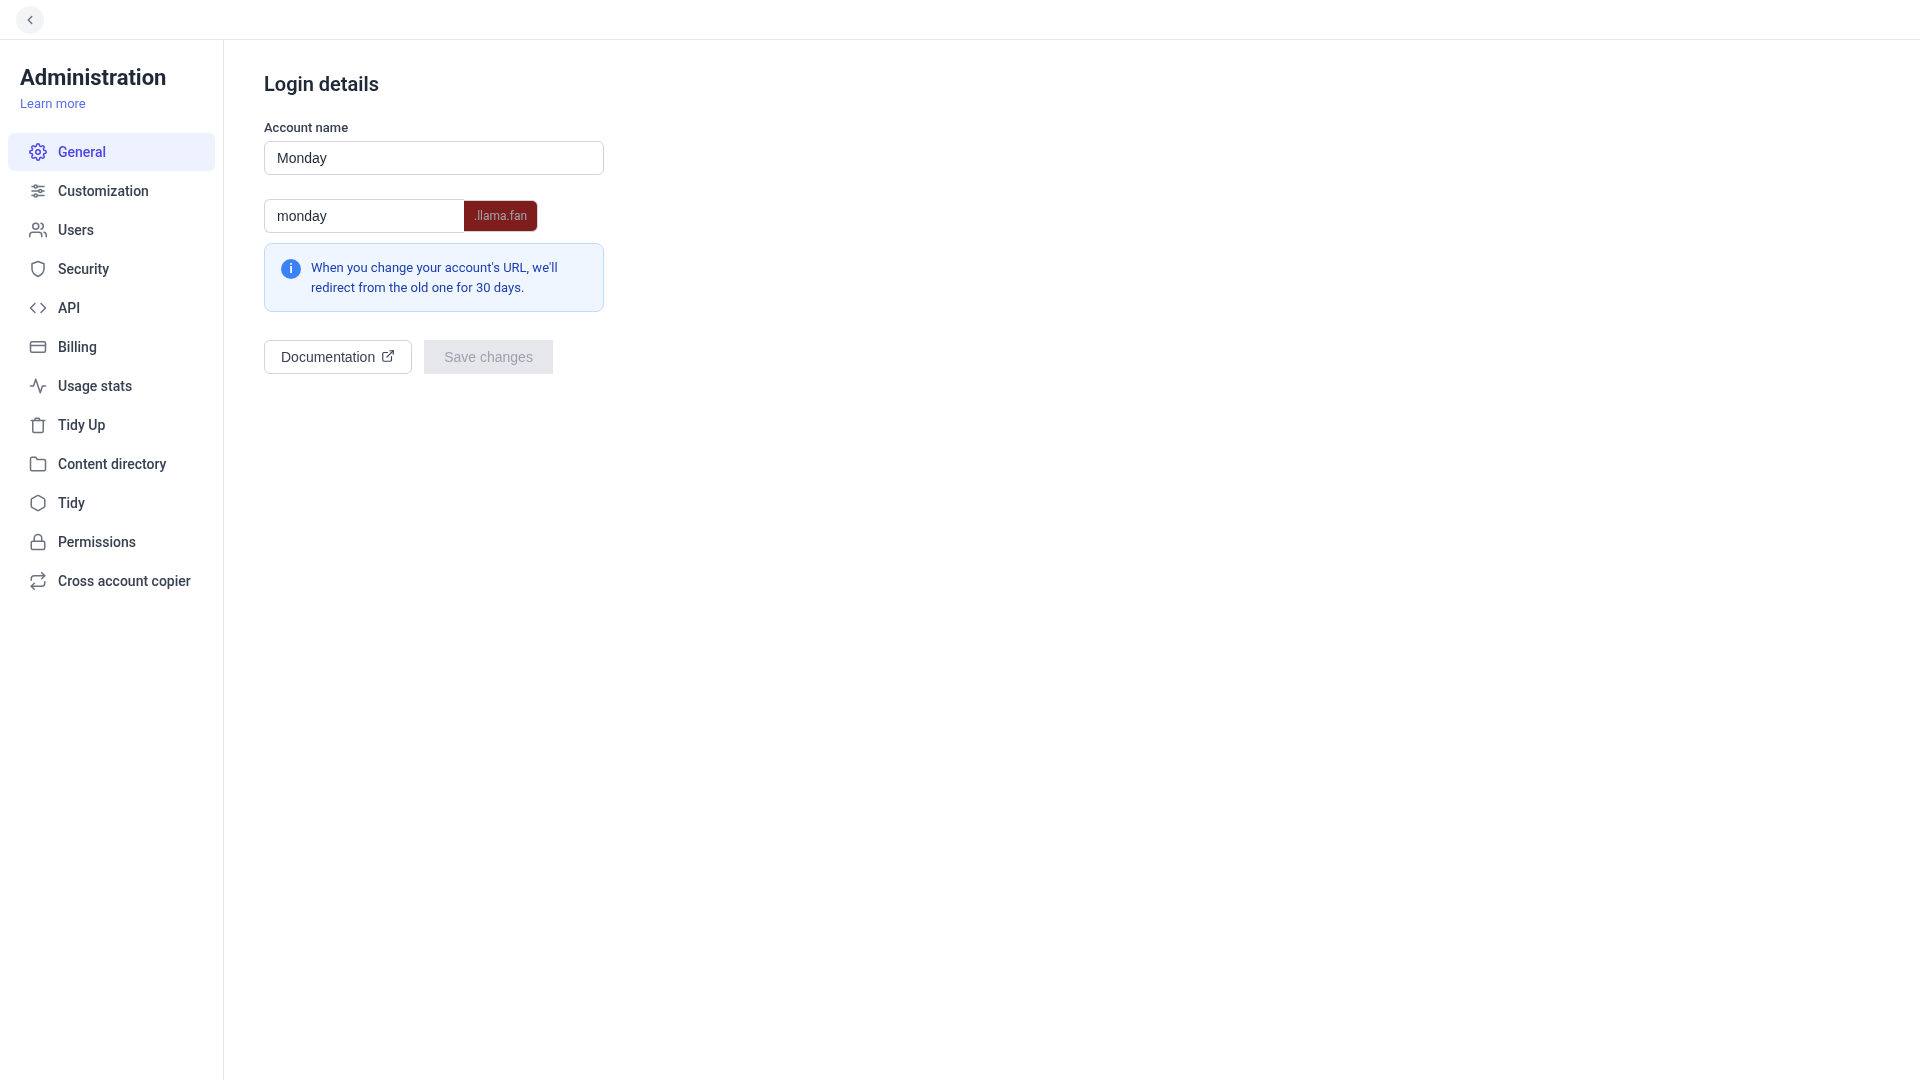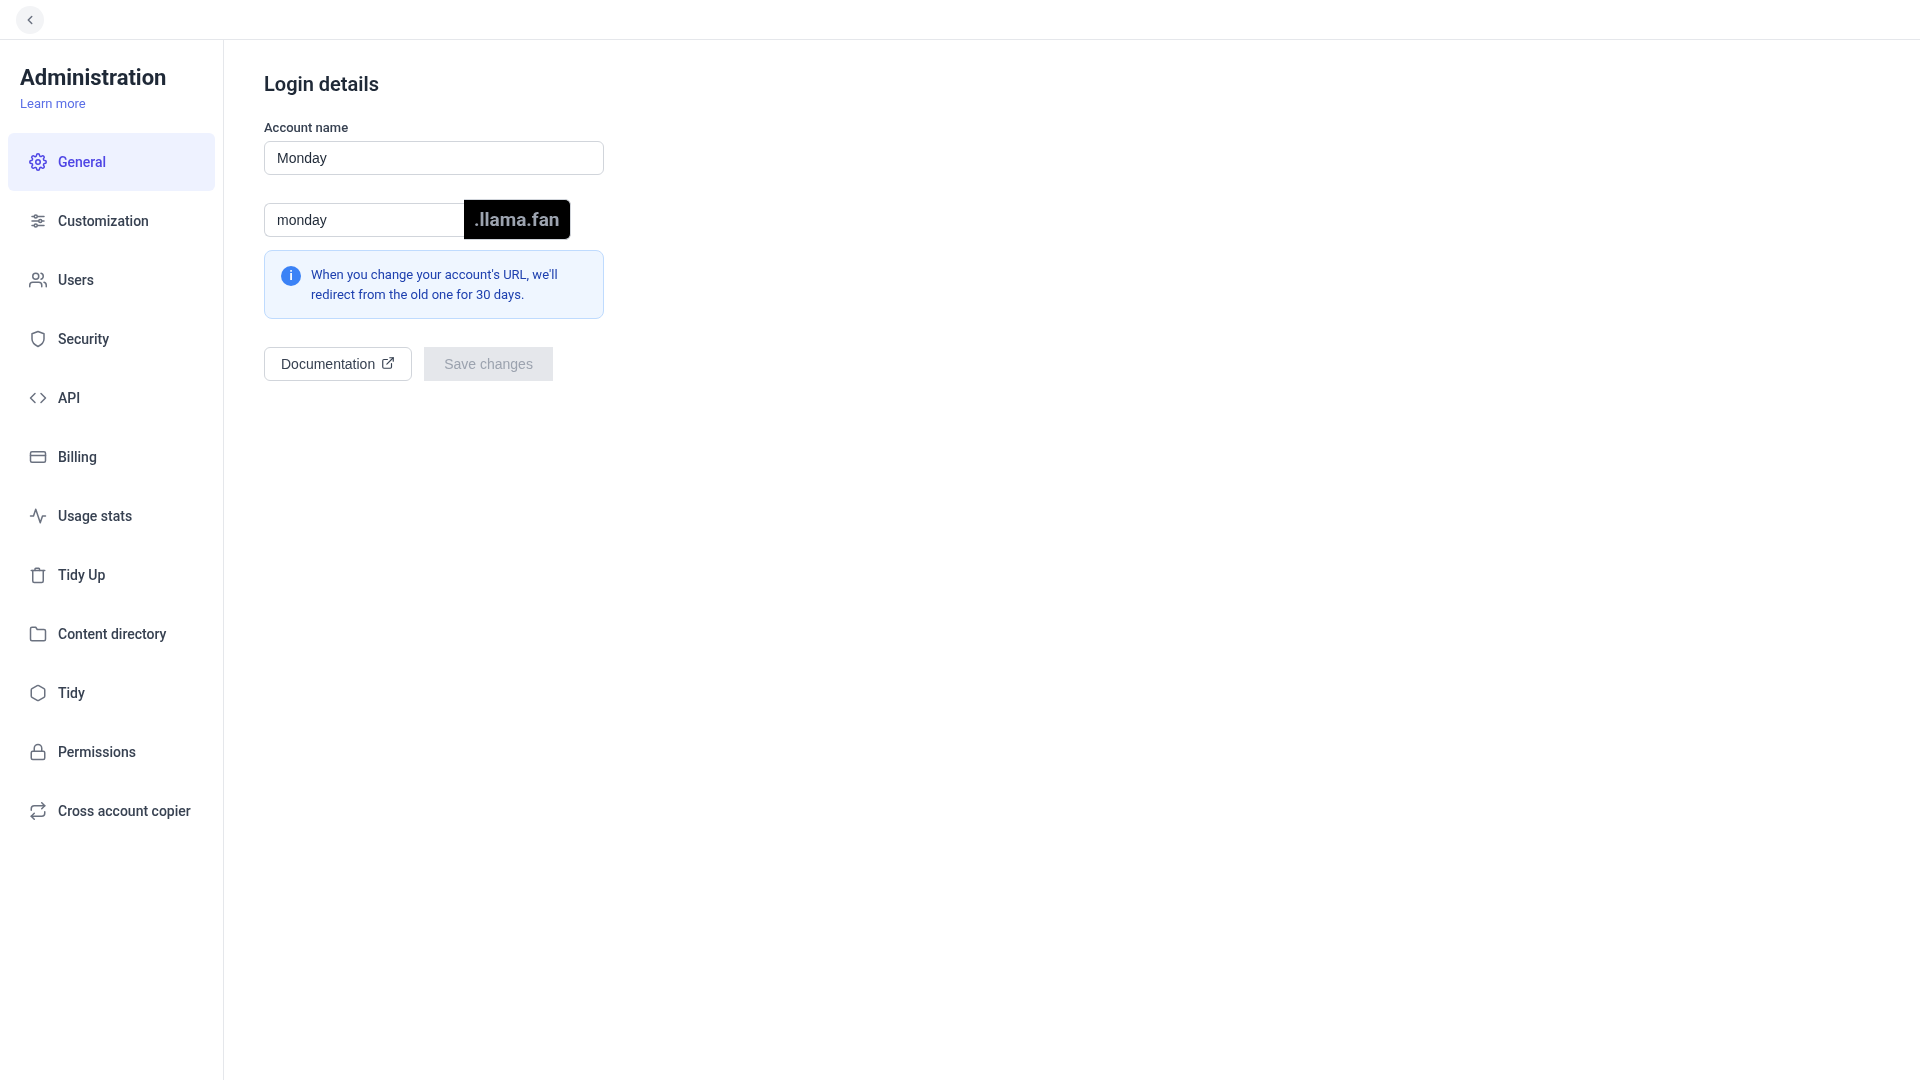--- a/index.html
+++ b/index.html
@@ -74,21 +74,21 @@
     }
 
     .sidebar-nav {
       list-style: none;
     }
 
     .sidebar-item {
       display: flex;
       align-items: center;
       gap: 10px;
-      padding: 19px 20px;
+      padding: 9px 20px;
       cursor: pointer;
       border-radius: 6px;
       margin: 1px 8px;
       font-size: 14px;
       color: #374151;
       font-weight: 500;
       transition: background 0.15s;
     }
 
     .sidebar-item.active {
@@ -194,24 +194,23 @@
       background: #fff;
       outline: none;
       border-right: none;
     }
 
     .url-suffix {
       padding: 8px 10px;
       border: 1.5px solid #d1d5db;
       border-left: none;
       border-radius: 0 6px 6px 0;
-      font-size: 19px;
+      font-size: 12px;
       color: #9ca3af;
-      background: #000000;
-      font-weight: bold;
+      background: #7f1d1d;
     }
 
     
     .info-box {
       display: flex;
       align-items: flex-start;
       gap: 10px;
       background: #eff6ff;
       border: 1px solid #bfdbfe;
       border-radius: 8px;

